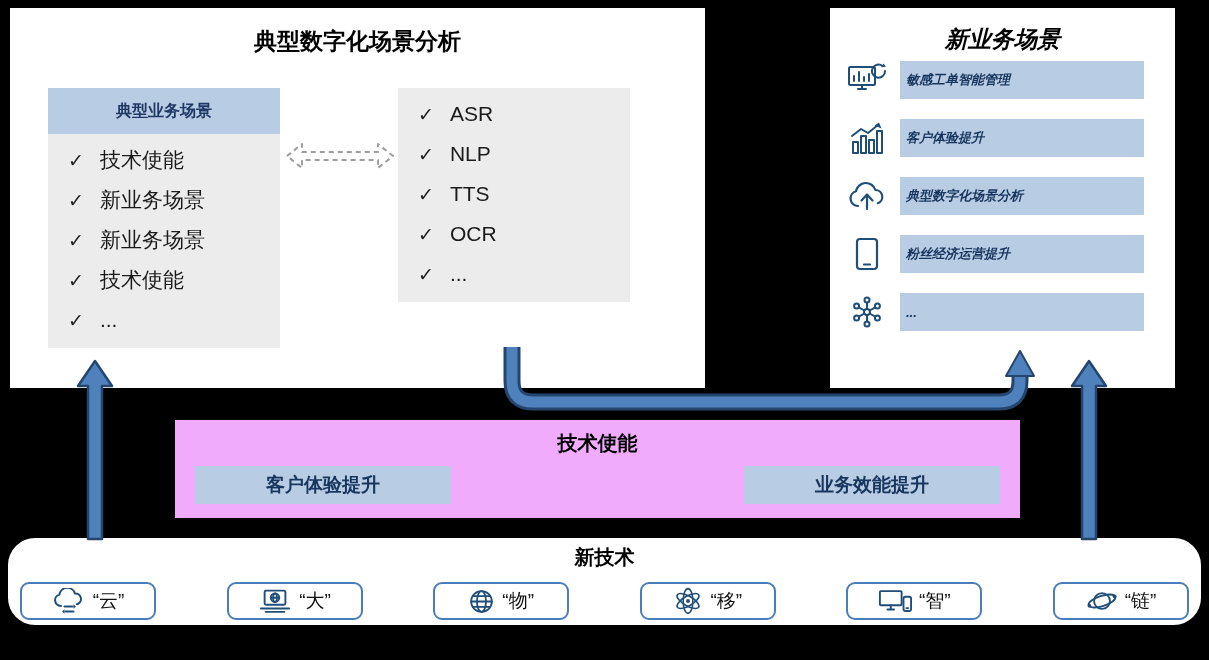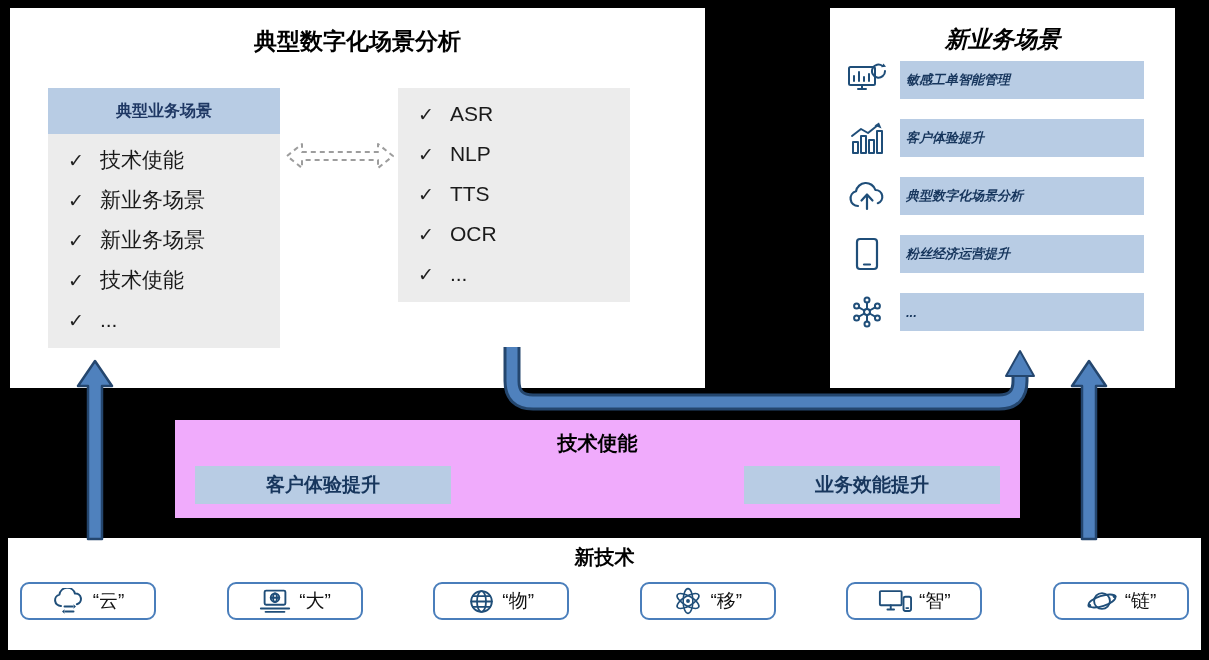--- a/index.html
+++ b/index.html
@@ -31,21 +31,21 @@
     display:flex;align-items:center;padding-left:6px;box-sizing:border-box;}
 
   
   .mid-panel{left:175px;top:420px;width:845px;height:98px;background:#f0abfc;}
   .mid-panel .panel-title{top:10px;font-size:20px;}
   .en-row{position:absolute;left:20px;right:20px;top:46px;display:flex;justify-content:space-between;}
   .en-box{width:256px;height:38px;background:#b8cce4;color:#17365d;font-weight:bold;font-size:19px;
     display:flex;align-items:center;justify-content:center;}
 
   
-  .bottom-panel{left:8px;top:538px;width:1193px;height:112px;}
+  .bottom-panel{left:8px;top:538px;width:1193px;height:87px;border-radius:27px;}
   .bottom-panel .panel-title{top:6px;font-size:20px;}
   .tech-row{position:absolute;left:12px;right:12px;top:44px;display:flex;justify-content:space-between;}
   .tech-box{width:136px;height:38px;box-sizing:border-box;border:2px solid #4a7ebb;border-radius:9px;background:#fff;
     display:flex;align-items:center;justify-content:center;gap:7px;font-size:19px;color:#111;}
   .icon{color:#1f4e79;display:inline-flex;}
 
   
   #arrow-overlay{position:absolute;left:0;top:0;width:1209px;height:660px;pointer-events:none;z-index:5;}
 </style>
 </head>

